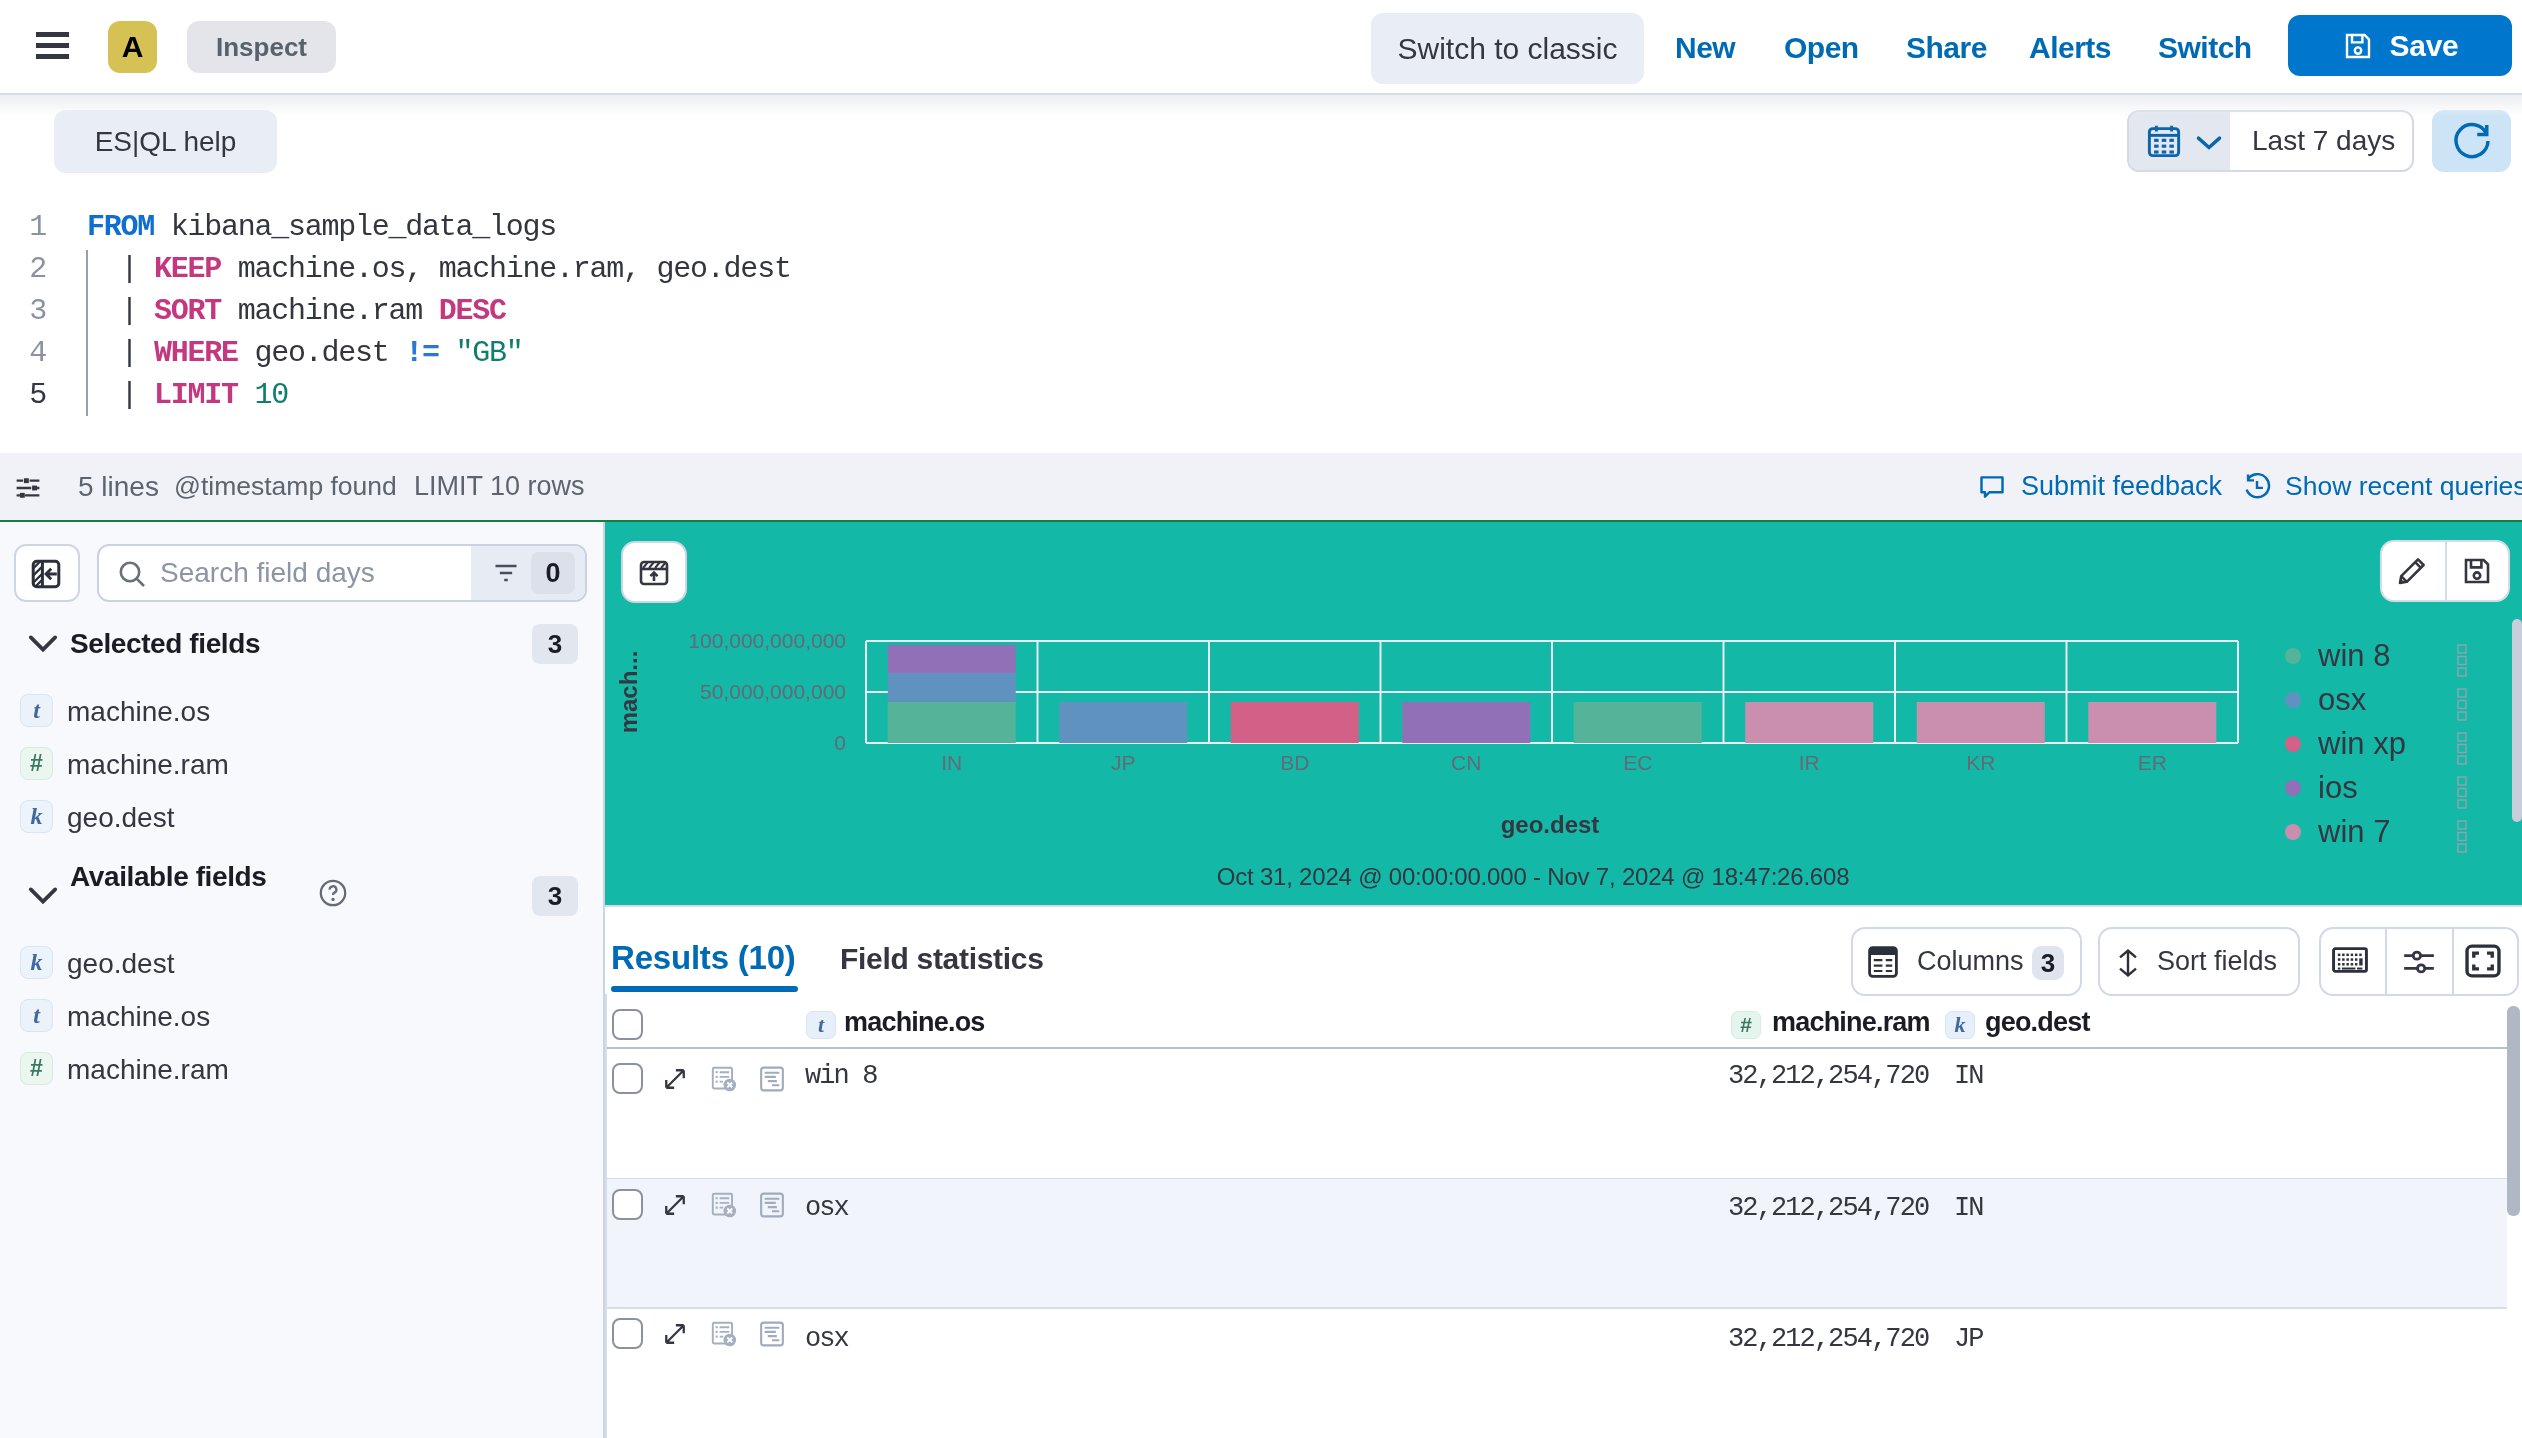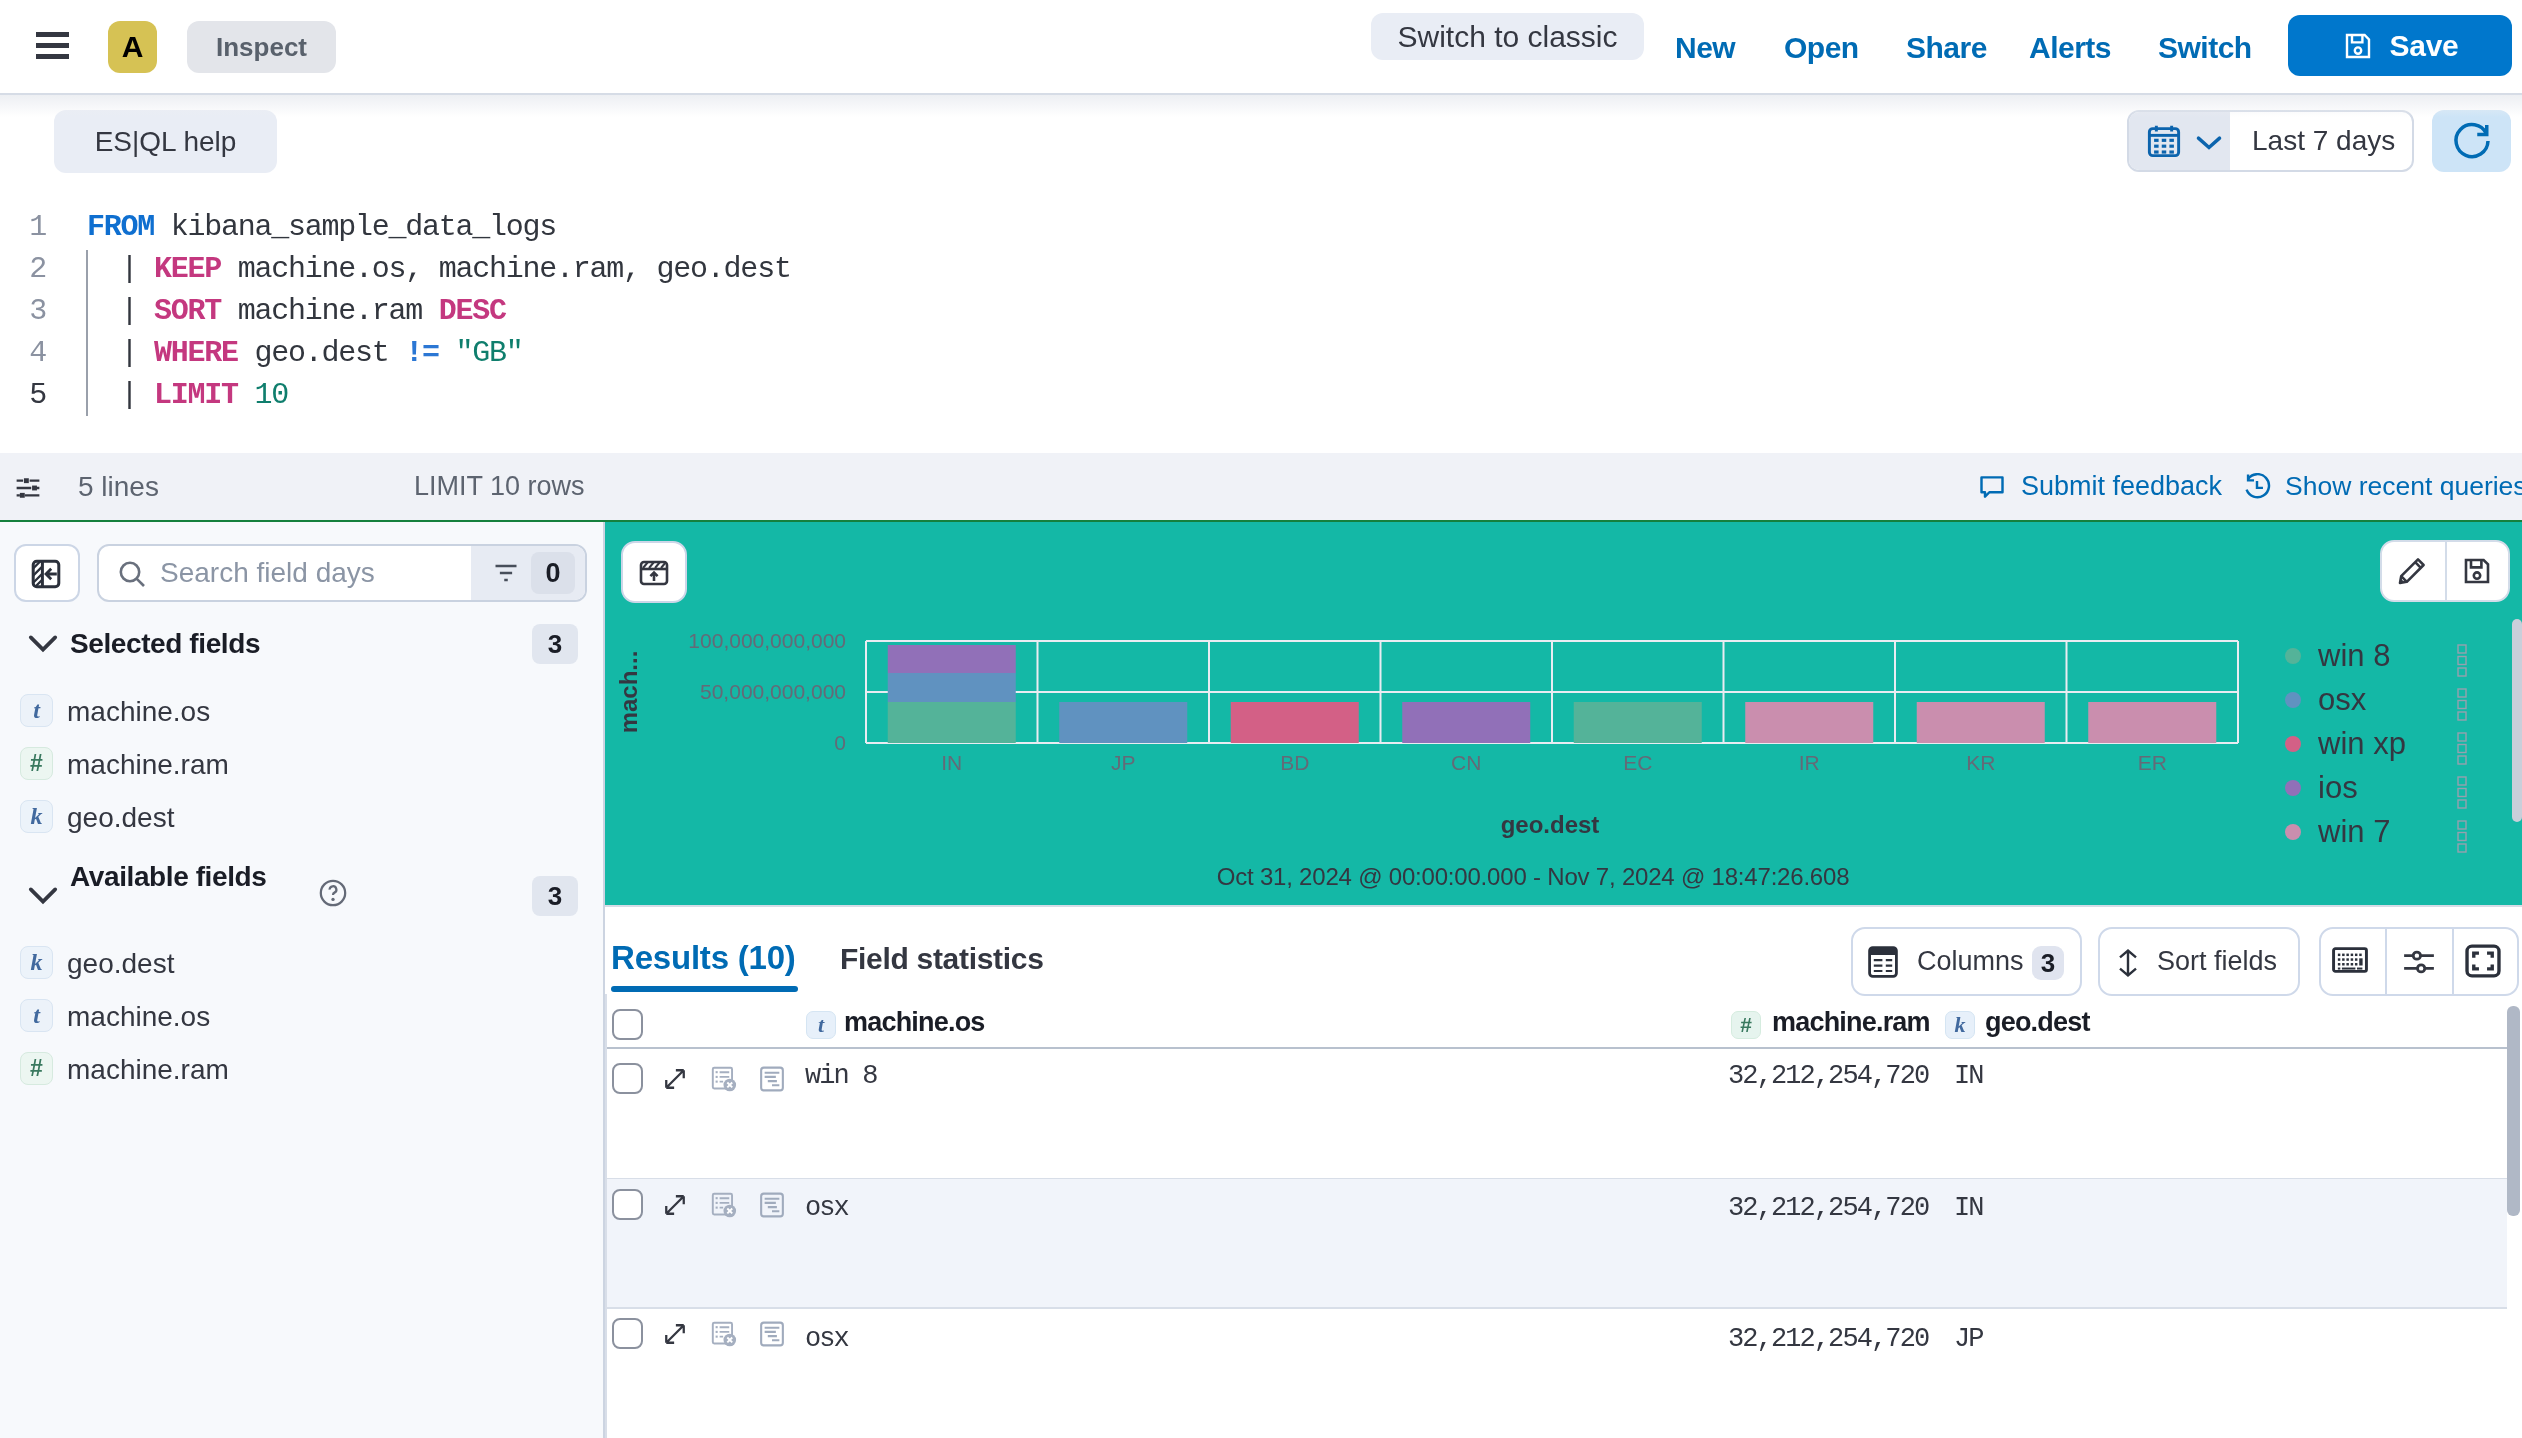--- a/index.html
+++ b/index.html
@@ -38,21 +38,21 @@
 
   <div class="abs" style="left:36px; top:32px; width:33px; height:5px; background:#343741;"></div>
   <div class="abs" style="left:36px; top:43px; width:33px; height:5px; background:#343741;"></div>
   <div class="abs" style="left:36px; top:54px; width:33px; height:5px; background:#343741;"></div>
 
   <div class="abs" style="left:108px; top:21px; width:49px; height:52px; background:#d6c254; border-radius:12px;
        display:flex; align-items:center; justify-content:center; font-weight:bold; font-size:30px; color:#000;">A</div>
 
   <div class="pillbtn" style="left:187px; top:21px; width:149px; height:52px; background:#e3e5ea; color:#59616c; font-size:26px;">Inspect</div>
 
-  <div class="pillbtn" style="left:1371px; top:13px; width:273px; height:47px; background:#e9edf5; color:#343741; font-size:30px; font-weight:normal;">Switch to classic</div>
+  <div class="pillbtn" style="left:1371px; top:13px; width:273px; height:71px; background:#e9edf5; color:#343741; font-size:30px; font-weight:normal;">Switch to classic</div>
   <div class="hlink" style="left:1675px;">New</div>
   <div class="hlink" style="left:1784px;">Open</div>
   <div class="hlink" style="left:1906px;">Share</div>
   <div class="hlink" style="left:2029px;">Alerts</div>
   <div class="hlink" style="left:2158px;">Switch</div>
 
   <div class="pillbtn" style="left:2288px; top:15px; width:224px; height:61px; background:#0077cc; color:#fff; font-size:30px; font-weight:bold; letter-spacing:-0.3px;">
     <svg width="32" height="32" viewBox="0 0 16 16" style="margin-right:16px;">
       <path fill="none" stroke="#fff" stroke-width="1.2" d="M2.5 2.5h8.8l2.2 2.2v8.8h-11z"></path>
       <path fill="none" stroke="#fff" stroke-width="1.2" d="M5 2.8v3.4h5.2V2.8"></path>
@@ -107,20 +107,21 @@
 <div id="efooter">
   <svg class="abs" style="left:15px; top:22px;" width="26" height="26" viewBox="0 0 16 16">
     <g stroke="#343741" stroke-width="1.4" fill="none">
       <path d="M1 3.5h4M9 3.5h6M1 8h9M13 8h2M1 12.5h2M6 12.5h9"></path>
       <rect x="5.5" y="2" width="3" height="3" fill="#343741" stroke="none"></rect>
       <rect x="10.5" y="6.5" width="3" height="3" fill="#343741" stroke="none"></rect>
       <rect x="3" y="11" width="3" height="3" fill="#343741" stroke="none"></rect>
     </g>
   </svg>
   <div class="abs" style="left:78px; top:0; height:67px; display:flex; align-items:center; font-size:28px; color:#5d6470;">5 lines</div>
+  <div class="abs" style="left:174px; top:0; height:67px; display:flex; align-items:center; font-size:26.5px; color:#5d6470;">@timestamp found</div>
   <div class="abs" style="left:414px; top:0; height:67px; display:flex; align-items:center; font-size:27px; color:#5d6470;">LIMIT 10 rows</div>
   <svg class="abs" style="left:1978px; top:20px;" width="28" height="28" viewBox="0 0 16 16">
     <path d="M2 2.5h12v8.5H6.5L4 13.5v-2.5H2z" fill="none" stroke="#006bb4" stroke-width="1.4" stroke-linejoin="round"></path>
   </svg>
   <div class="abs blue" style="left:2021px; top:0; height:67px; display:flex; align-items:center; font-size:27px;">Submit feedback</div>
   <svg class="abs" style="left:2243px; top:20px;" width="28" height="28" viewBox="0 0 16 16">
     <path d="M2.9 3.4 A6.6 6.6 0 1 1 2.05 9.5" fill="none" stroke="#006bb4" stroke-width="1.4"></path>
     <path d="M2.9 0.8v3.4h3.4" fill="none" stroke="#006bb4" stroke-width="1.4"></path>
     <path d="M8 4.6v3.9h3.4" fill="none" stroke="#006bb4" stroke-width="1.4"></path>
   </svg>

